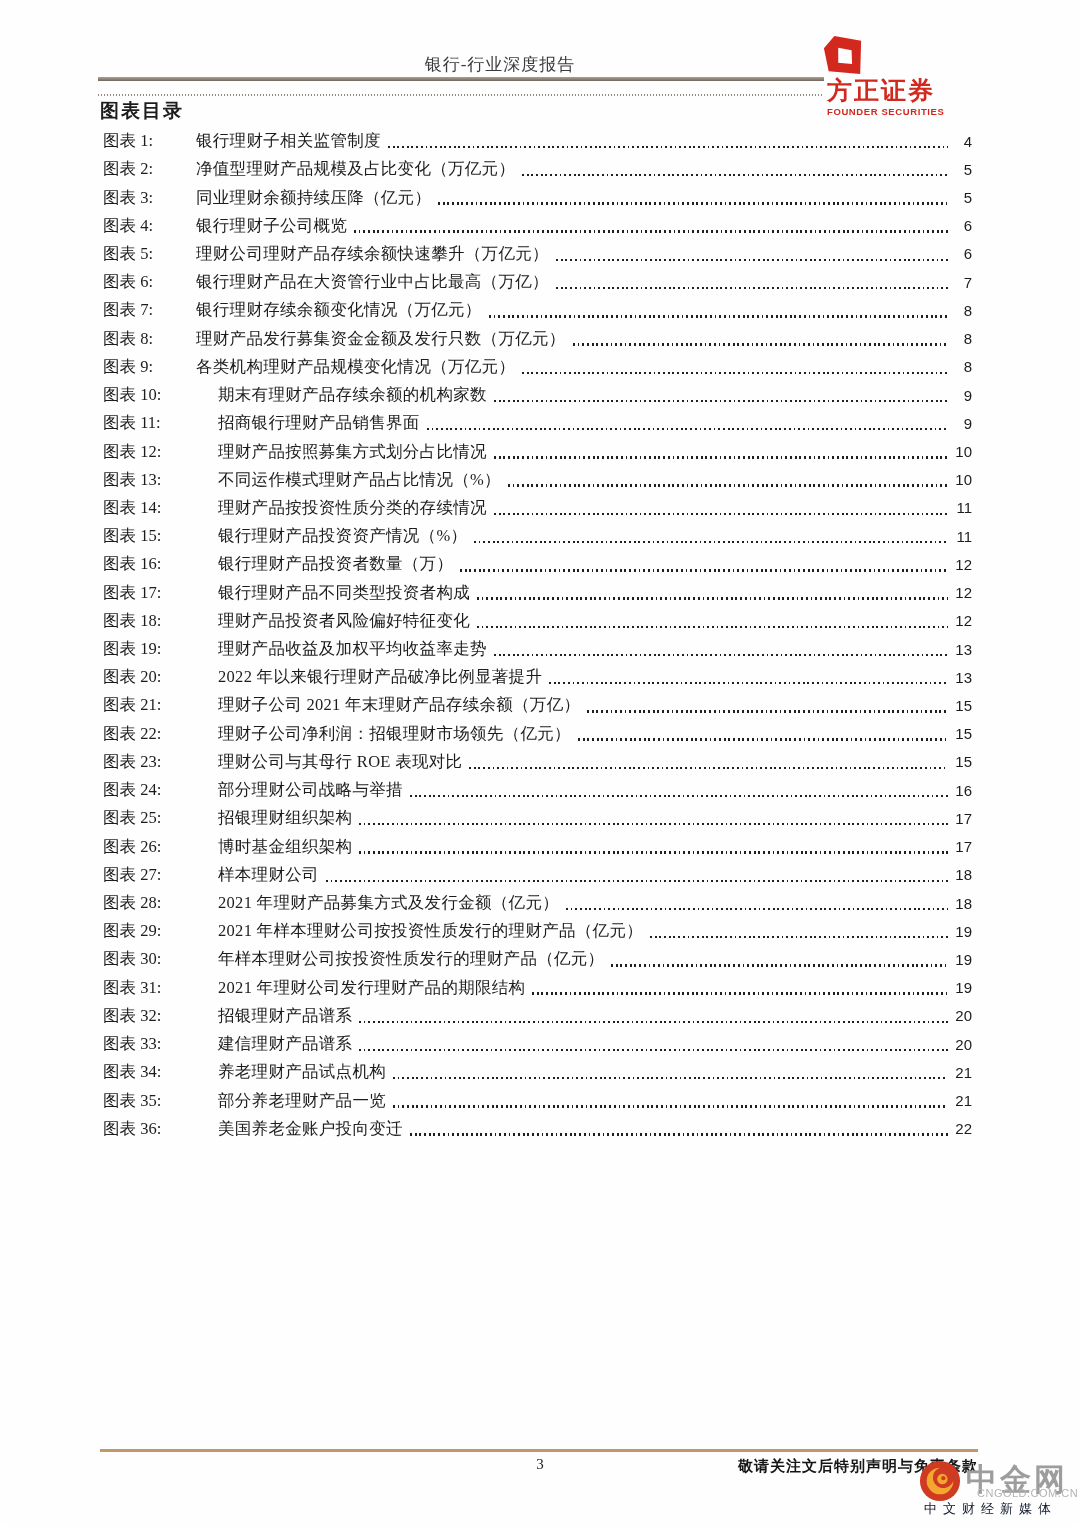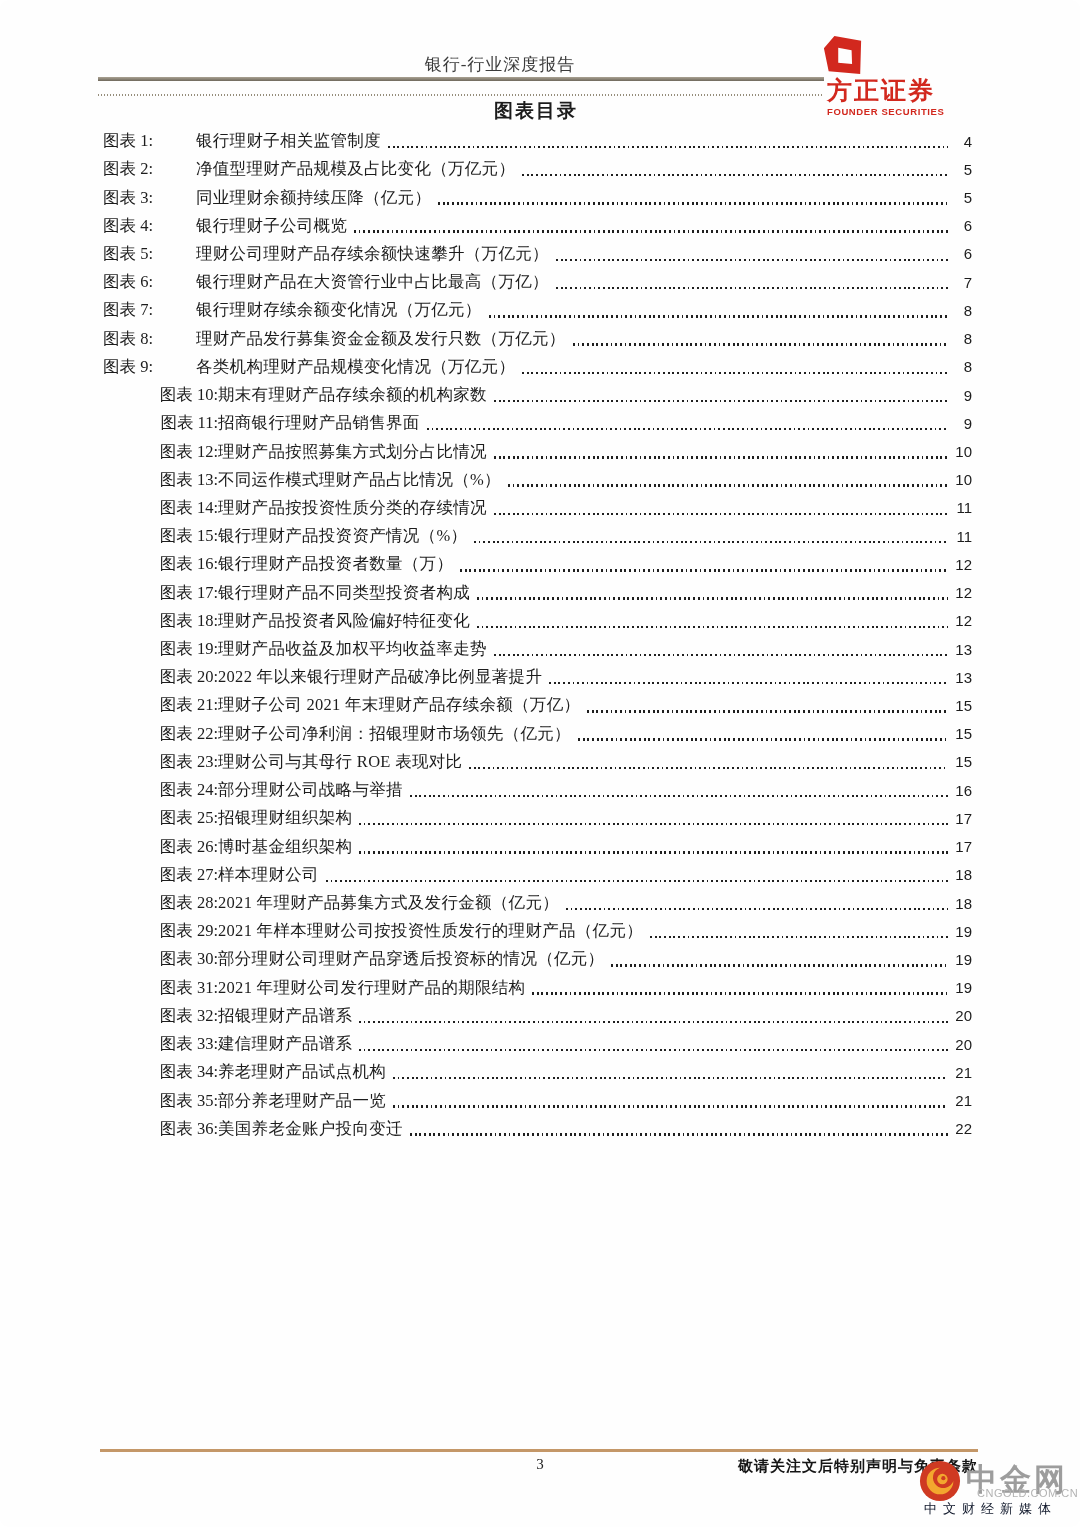--- a/index.html
+++ b/index.html
@@ -30,30 +30,30 @@
     font-size:25px;font-weight:bold;color:var(--brand-red,#d2281e);
     letter-spacing:2px;line-height:27px;white-space:nowrap;
   }
   .logo-en{
     font-family:"Liberation Sans","DejaVu Sans",sans-serif;
     font-size:9.5px;font-weight:bold;color:var(--brand-red,#d2281e);
     letter-spacing:.6px;margin-top:2px;white-space:nowrap;
   }
   
   .doc-title{
-    position:absolute;left:100px;top:98px;width:872px;text-align:center;
+    position:absolute;left:100px;top:98px;width:872px;
     font-size:19px;font-weight:bold;letter-spacing:2px;
   }
   .toc{position:absolute;left:103px;top:127px;width:869px;}
   .toc-row{
     display:flex;align-items:center;height:28.23px;
     font-size:16.5px;white-space:nowrap;
   }
   .toc-label{flex:none;width:93px;}
-  .toc-row.wide .toc-label{width:115px;text-align:right;}
+  .toc-row.wide .toc-label{width:115px;}
   .toc-title{flex:none;letter-spacing:.3px;}
   .leader{
     flex:1;height:2.4px;align-self:flex-end;margin:0 4px 7px 7px;
     background:repeating-linear-gradient(to right,#1f1f1f 0 1.8px,transparent 1.8px 4.7px);
   }
   .toc-page{
     flex:none;min-width:20px;text-align:right;
     font-family:"Liberation Sans","DejaVu Sans",sans-serif;font-size:15px;
   }
   
@@ -281,21 +281,21 @@
       <span class="toc-page">18</span>
     </div>
       <div class="toc-row wide">
       <span class="toc-label">图表 29:</span>
       <span class="toc-title">2021 年样本理财公司按投资性质发行的理财产品（亿元）</span>
       <span class="leader"></span>
       <span class="toc-page">19</span>
     </div>
       <div class="toc-row wide">
       <span class="toc-label">图表 30:</span>
-      <span class="toc-title">部分理财公司理财产品穿透后投资标的情况（亿元）</span>
+      <span class="toc-title">年样本理财公司按投资性质发行的理财产品（亿元）</span>
       <span class="leader"></span>
       <span class="toc-page">19</span>
     </div>
       <div class="toc-row wide">
       <span class="toc-label">图表 31:</span>
       <span class="toc-title">2021 年理财公司发行理财产品的期限结构</span>
       <span class="leader"></span>
       <span class="toc-page">19</span>
     </div>
       <div class="toc-row wide">

